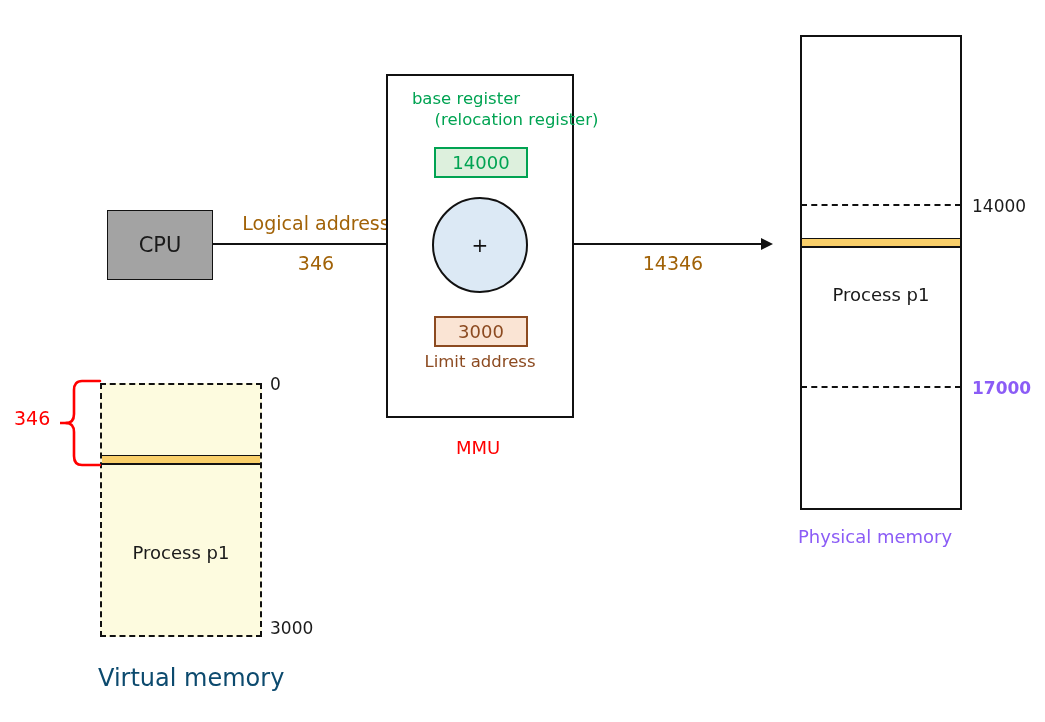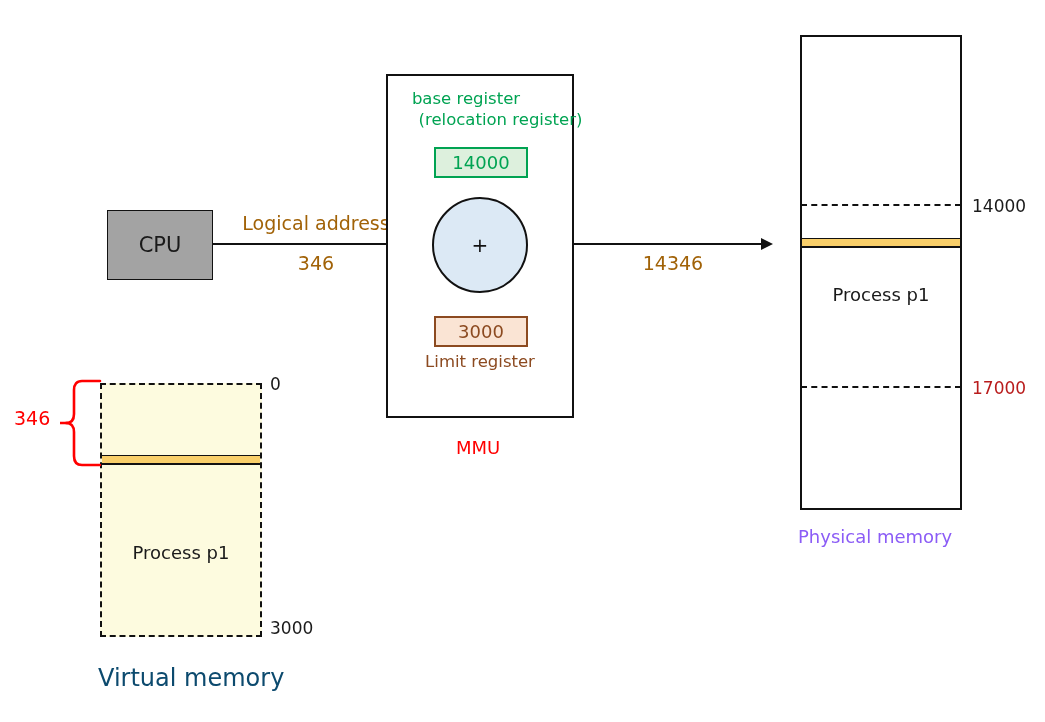--- a/index.html
+++ b/index.html
@@ -195,21 +195,22 @@
     color: #1a1a1a;
   }
   #pm-label-14000 {
     left: 972px; top: 196px;
     font-size: 17px;
     color: #1a1a1a;
   }
   #pm-label-17000 {
     left: 972px; top: 378px;
     font-size: 17px;
-    color: #b91c1c;
+    color: #8b5cf6;
+    font-weight: bold;
   }
   #pm-caption {
     left: 798px; top: 526px;
     font-size: 18px;
     color: #8b5cf6;
   }
 </style>
 </head>
 <body>
 
@@ -222,34 +223,34 @@
   <div class="abs" style="left:213px; top:243px; width:207px;" class-role="logical-arrow">
     <div class="arrow-line"></div>
   </div>
   <div class="abs arrow-head" style="left:420px; top:238px;"></div>
   <div class="abs addr-label" style="left:218px; top:212px; width:196px;">Logical address</div>
   <div class="abs addr-label" style="left:218px; top:252px; width:196px;">346</div>
 
   <div class="abs" id="mmu-box"></div>
 
   <div class="abs mmu-caption" style="left:386px; top:88px; width:160px;">base register</div>
-  <div class="abs mmu-caption" style="left:398px; top:109px; width:205px;">(relocation register)</div>
+  <div class="abs mmu-caption" style="left:386px; top:109px; width:205px;padding-left:28px;">(relocation register)</div>
 
   <div class="abs" id="base-reg-box">
     <span>14000</span>
   </div>
 
   <div class="abs" id="adder-circle">
     <span>+</span>
   </div>
 
   <div class="abs" id="limit-reg-box">
     <span>3000</span>
   </div>
-  <div class="abs" id="limit-reg-caption">Limit register</div>
+  <div class="abs" id="limit-reg-caption">Limit address</div>
 
   <div class="abs" id="mmu-caption-label">MMU</div>
 
   <div class="abs" style="left:574px; top:243px; width:190px;">
     <div class="arrow-line"></div>
   </div>
   <div class="abs arrow-head" style="left:761px; top:238px;"></div>
   <div class="abs addr-label" style="left:580px; top:252px; width:186px;">14346</div>
 
   <div class="abs" id="vm-box"></div>

